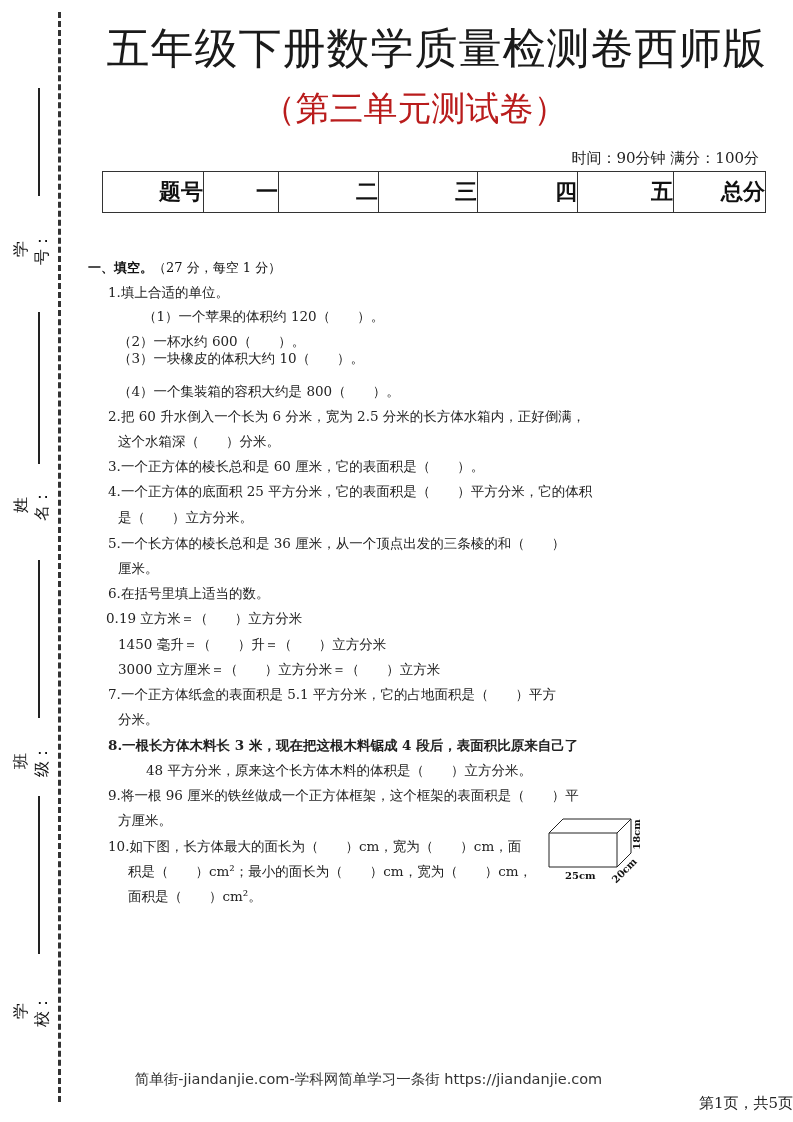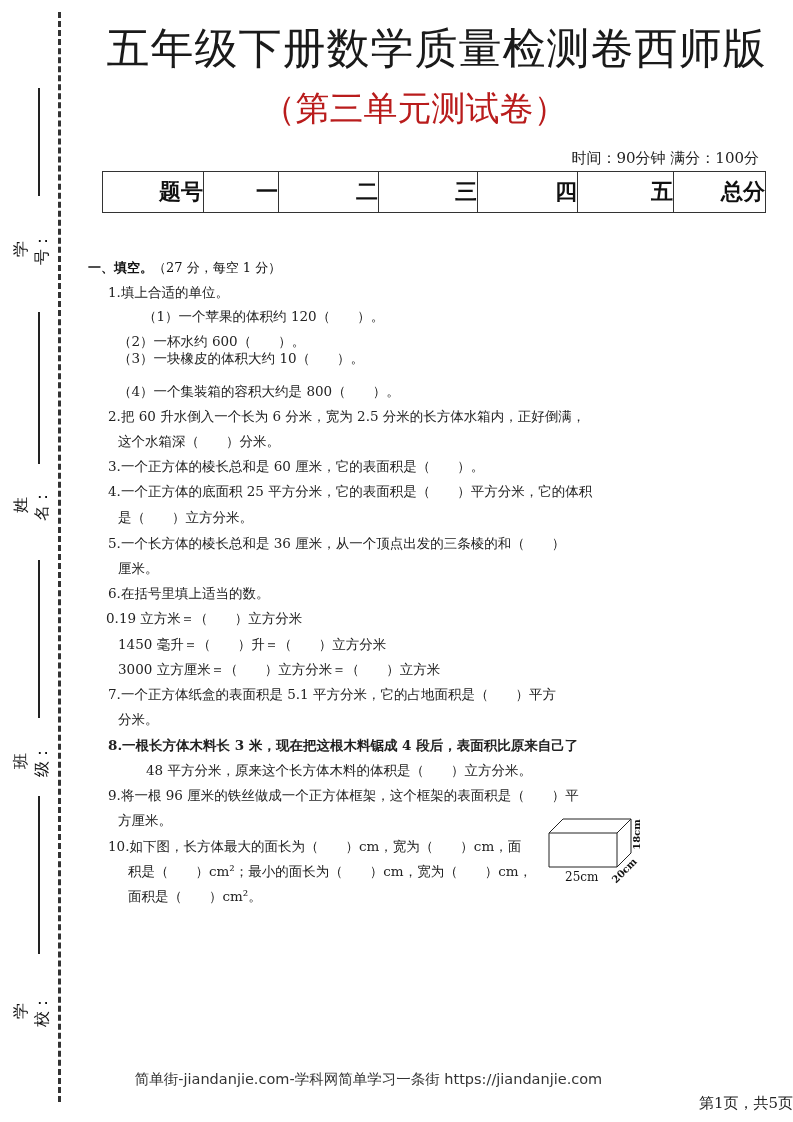--- a/index.html
+++ b/index.html
@@ -97,19 +97,19 @@
 <div class="abs q" style="left:108px;top:836px;">10.如下图，长方体最大的面长为（　　）cm，宽为（　　）cm，面</div>
 <div class="abs q" style="left:128px;top:861px;">积是（　　）cm²；最小的面长为（　　）cm，宽为（　　）cm，</div>
 <div class="abs q" style="left:128px;top:886px;">面积是（　　）cm²。</div>
 
 <div class="abs" style="left:545px;top:815px;width:100px;height:70px;">
   <svg width="100" height="70" viewBox="0 0 100 70">
     <polygon points="4,18 72,18 72,52 4,52" fill="none" stroke="#222" stroke-width="1"></polygon>
     <polyline points="4,18 18,4 86,4 72,18" fill="none" stroke="#222" stroke-width="1"></polyline>
     <polyline points="86,4 86,38 72,52" fill="none" stroke="#222" stroke-width="1"></polyline>
   </svg>
-  <span class="abs" style="left:20px;top:55px;font-size:12px;font-weight:normal;">25cm</span>
+  <span class="abs" style="left:20px;top:55px;font-size:10px;font-weight:bold;">25cm</span>
   <span class="abs" style="left:64px;top:50px;font-size:10px;font-weight:bold;transform:rotate(-45deg);">20cm</span>
   <span class="abs" style="left:76px;top:14px;font-size:10px;font-weight:bold;transform:rotate(-90deg);">18cm</span>
 </div>
 
 <div class="abs footer1">简单街-jiandanjie.com-学科网简单学习一条街 https://jiandanjie.com</div>
 <div class="abs footer2">第1页，共5页</div>
 
 </body></html>

